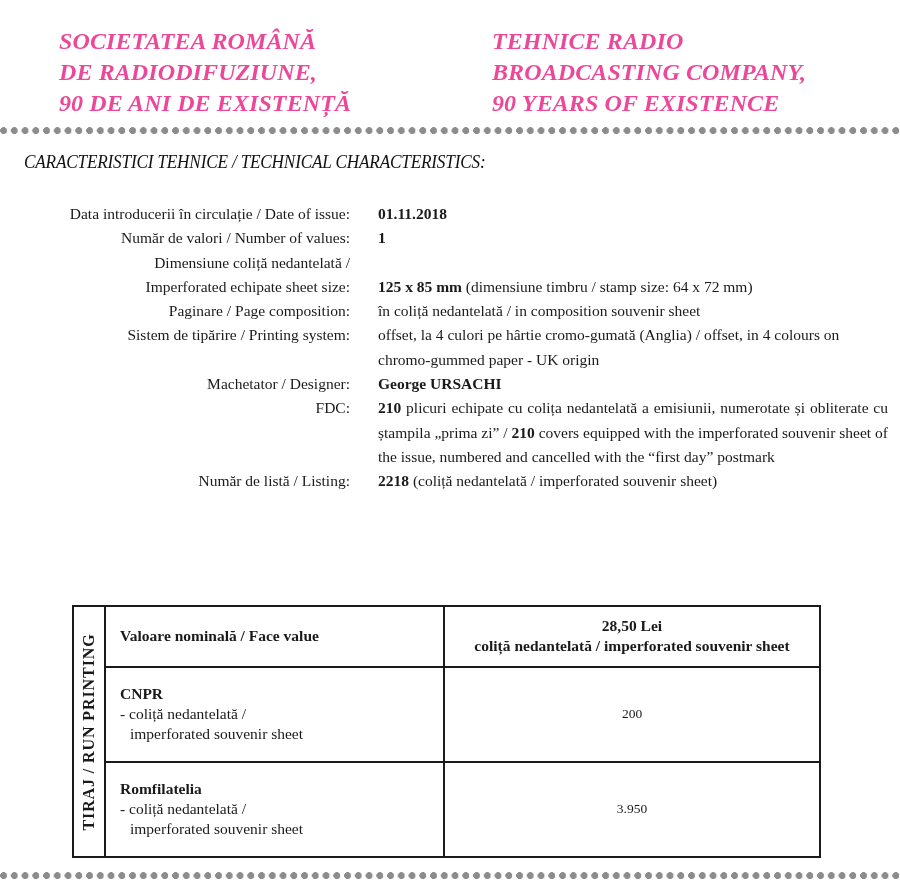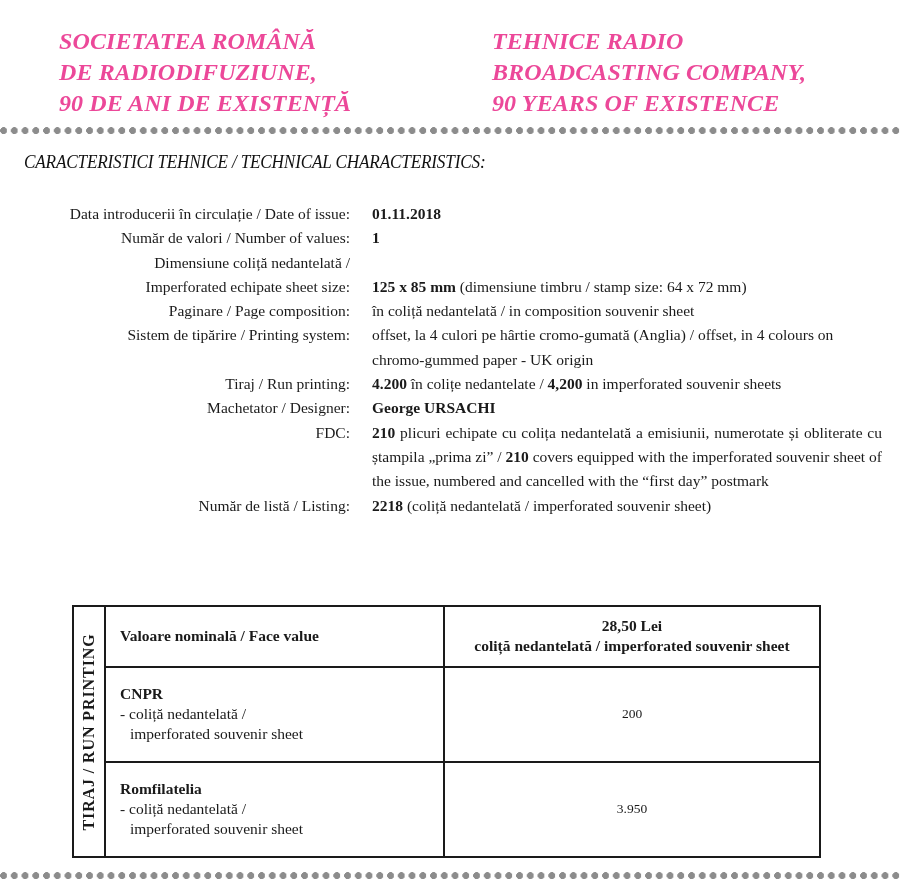--- a/index.html
+++ b/index.html
@@ -42,21 +42,21 @@
     .specs {
       position: absolute; left: 0; top: 202px; width: 752px;
       font-size: 15.5px; line-height: 24.3px;
     }
     .spec-row { display: flex; }
     .spec-label {
       width: 350px; text-align: right; flex: none;
       white-space: nowrap;
     }
     .spec-value {
-      margin-left: 22px; width: 510px; flex: none;
+      margin-left: 28px; width: 510px; flex: none;
     }
     .spec-value.justify { text-align: justify; }
     .spec-value b { font-weight: bold; }
 
     table.run {
       position: absolute; left: 72px; top: 605px;
       border-collapse: collapse;
       font-size: 15.5px; line-height: 20px;
     }
     table.run td {
@@ -118,24 +118,20 @@
   </div>
   <div class="spec-row">
     <div class="spec-label">Paginare / Page composition:</div>
     <div class="spec-value">în coliță nedantelată / in composition souvenir sheet</div>
   </div>
   <div class="spec-row">
     <div class="spec-label">Sistem de tipărire / Printing system:</div>
     <div class="spec-value">offset, la 4 culori pe hârtie cromo-gumată (Anglia) / offset, in 4 colours on chromo-gummed paper - UK origin</div>
   </div>
   <div class="spec-row">
-    <div class="spec-label">Tiraj / Run printing:</div>
-    <div class="spec-value"><b>4.200</b><span> în colițe nedantelate / </span><b>4,200</b><span> in imperforated souvenir sheets</span></div>
-  </div>
-  <div class="spec-row">
     <div class="spec-label">Machetator / Designer:</div>
     <div class="spec-value"><b>George URSACHI</b></div>
   </div>
   <div class="spec-row">
     <div class="spec-label">FDC:</div>
     <div class="spec-value justify"><b>210</b><span> plicuri echipate cu colița nedantelată a emisiunii, numerotate și obliterate cu ștampila „prima zi” / </span><b>210</b><span> covers equipped with the imperforated souvenir sheet of the issue, numbered and cancelled with the “first day” postmark</span></div>
   </div>
   <div class="spec-row">
     <div class="spec-label">Număr de listă / Listing:</div>
     <div class="spec-value"><b>2218</b><span> (coliță nedantelată / imperforated souvenir sheet)</span></div>

